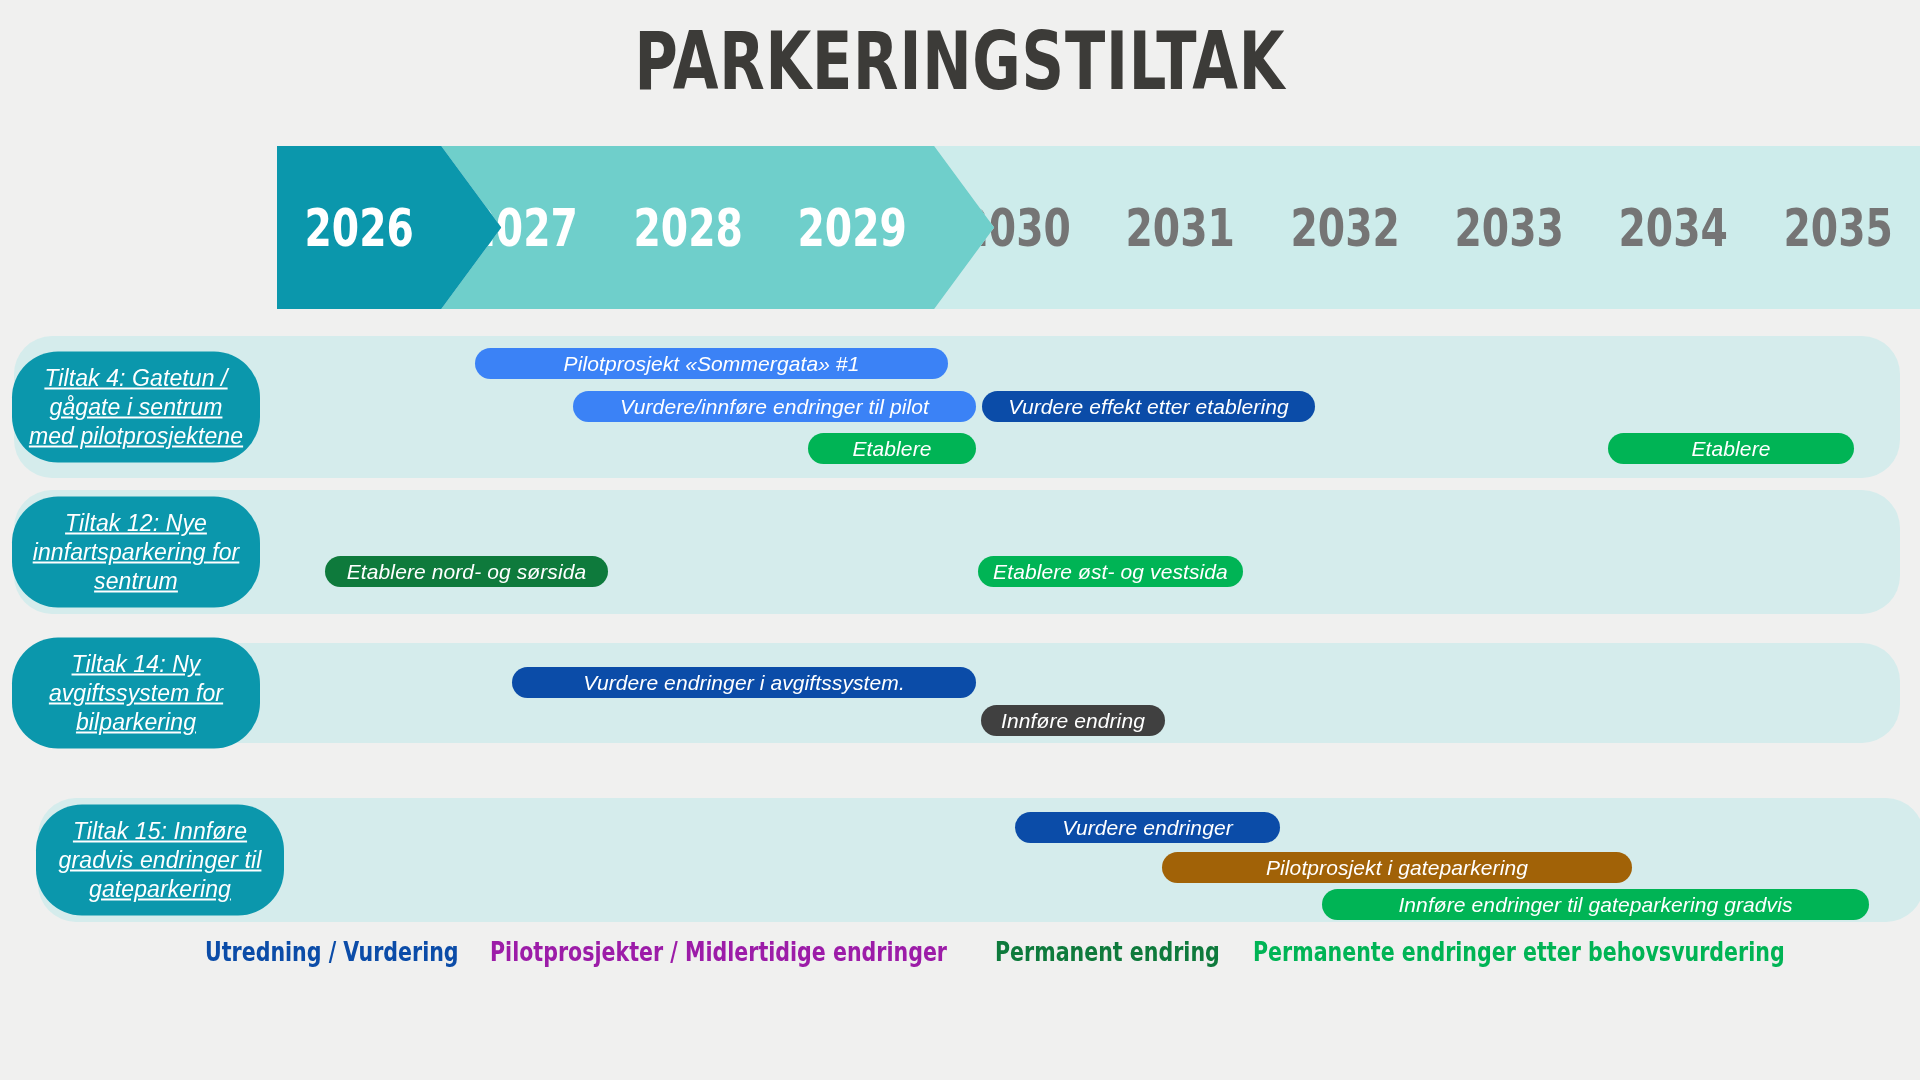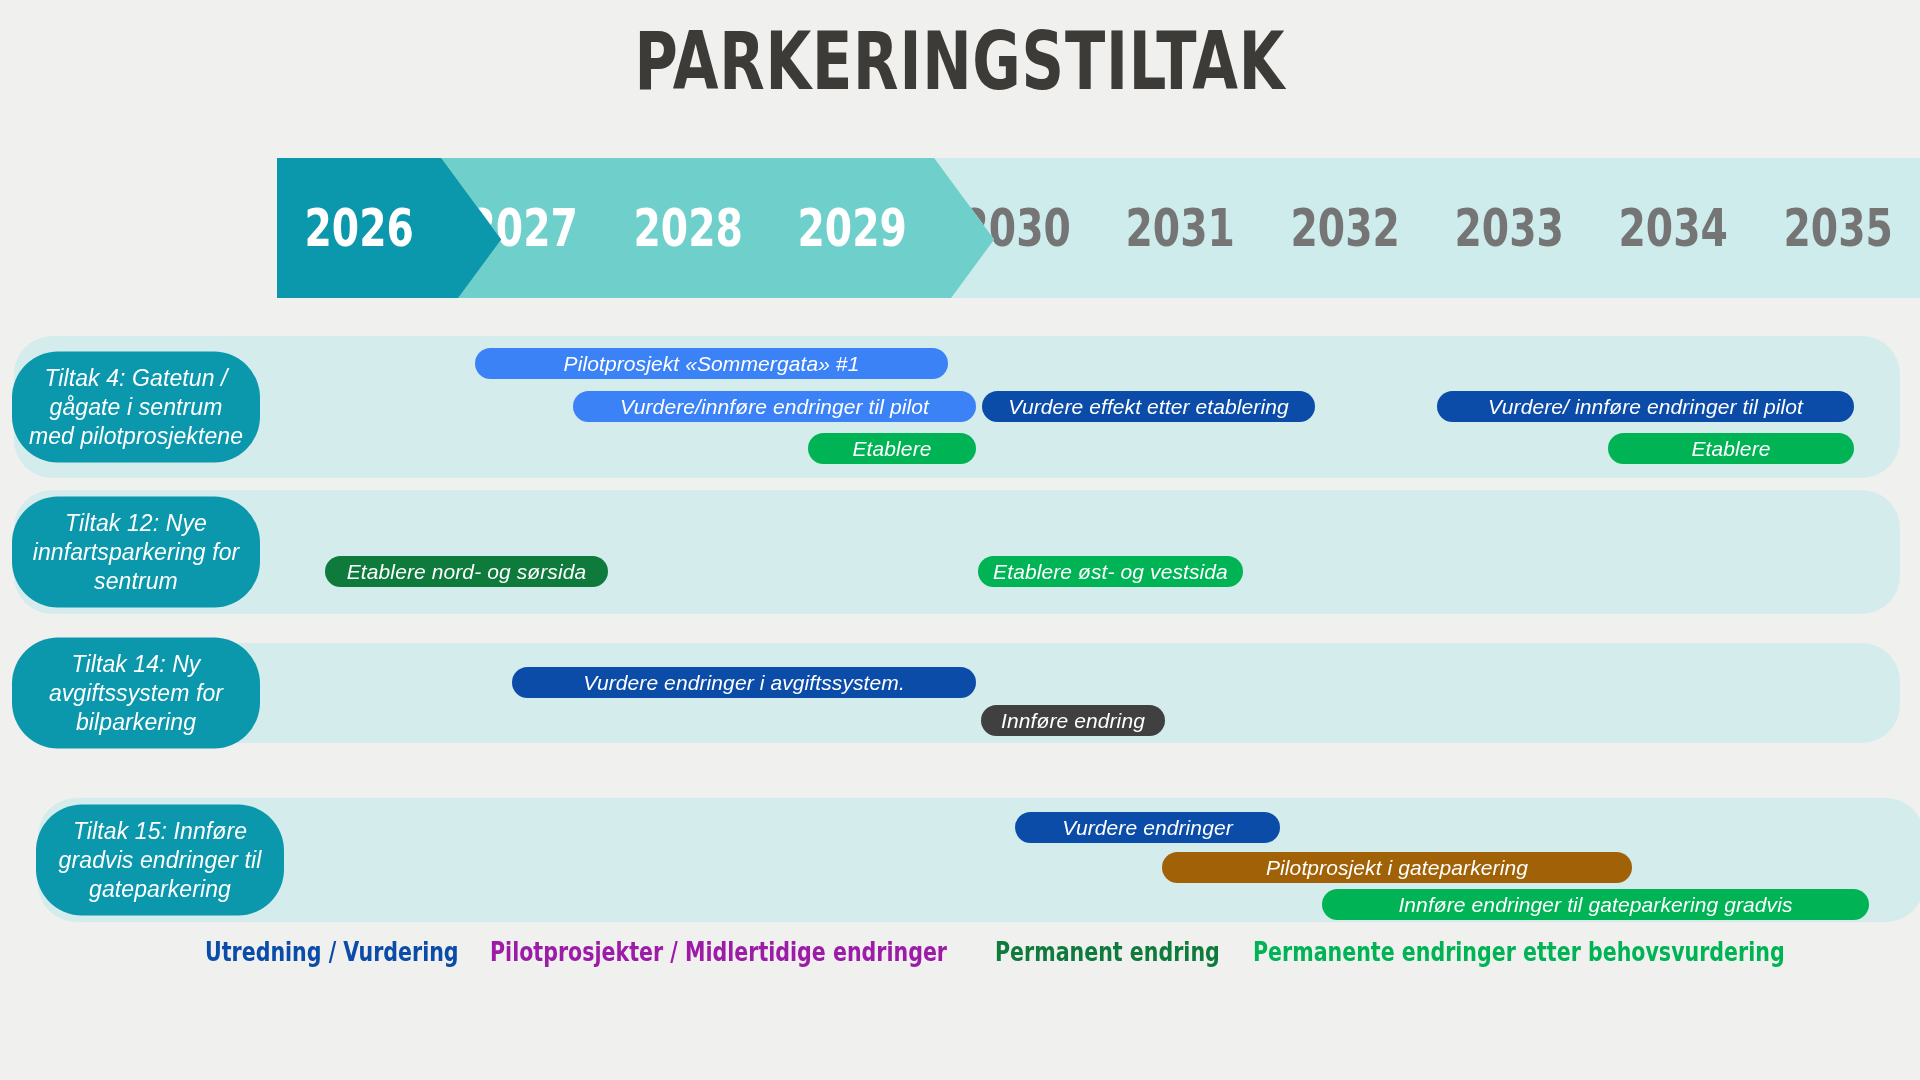--- a/index.html
+++ b/index.html
@@ -39,22 +39,22 @@
   
   #timeline-band {
     position: absolute;
     left: 277px;
     top: 146px;
     width: 1643px;
     height: 163px;
   }
   .band-seg {
     position: absolute;
-    top: 12px;
-    height: 140px;
+    top: 0;
+    height: 163px;
     display: flex;
     align-items: center;
   }
   .band-seg .yr {
     position: absolute;
     top: 50%;
     transform: translateY(-50%) scaleX(0.84);
     font-family: "DejaVu Sans Condensed", "Liberation Sans Narrow", "Liberation Sans", sans-serif;
     font-weight: 700;
     font-size: 52px;
@@ -87,20 +87,21 @@
     border-radius: 46px;
     font-style: italic;
     font-size: 23px;
     line-height: 29px;
     text-align: center;
     display: flex;
     align-items: center;
     justify-content: center;
     padding: 12px 10px;
     letter-spacing: 0.1px;
+    text-decoration: underline;
   }
 
   .bar {
     position: absolute;
     height: 31px;
     border-radius: 16px;
     color: #ffffff;
     font-style: italic;
     font-size: 21px;
     line-height: 31px;
@@ -158,21 +159,20 @@
   <div id="rows-container">
       <div class="row" style="top: 336px; height: 142px; width: 1920px;">
         <div class="row-band" style="background: rgb(213, 236, 236);"></div>
         <div class="row-label" style="background: rgb(11, 151, 172);">
           <div>Tiltak 4: Gatetun /<br>gågate i sentrum<br>med pilotprosjektene</div>
         </div>
         <div class="bar" style="left: 475px; width: 473px; top: 12px; background: #3b82f6;">Pilotprosjekt «Sommergata» #1</div>
         <div class="bar" style="left: 573px; width: 403px; top: 55px; background: #3b82f6;">Vurdere/innføre endringer til pilot</div>
         <div class="bar" style="left: 982px; width: 333px; top: 55px; background: rgb(11, 76, 168);">Vurdere effekt etter etablering</div>
         <div class="bar" style="left: 808px; width: 168px; top: 97px; background: rgb(0, 180, 85);">Etablere</div>
-        <div class="bar" style="left: 1437px; width: 417px; top: 55px; background: rgb(11, 76, 168);">Vurdere/ innføre endringer til pilot</div>
         <div class="bar" style="left: 1608px; width: 246px; top: 97px; background: rgb(0, 180, 85);">Etablere</div>
       </div>
       <div class="row" style="top: 490px; height: 124px; width: 1920px; padding-left: 22px;">
         <div class="row-band" style="background: rgb(213, 236, 236);"></div>
         <div class="row-label" style="background: rgb(11, 151, 172);">
           <div>Tiltak 12: Nye<br>innfartsparkering for<br>sentrum</div>
         </div>
         <div class="bar" style="left: 325px; width: 283px; top: 66px; background: rgb(14, 122, 60);">Etablere nord- og sørsida</div>
         <div class="bar" style="left: 978px; width: 265px; top: 66px; background: rgb(0, 180, 85);">Etablere øst- og vestsida</div>
       </div>

